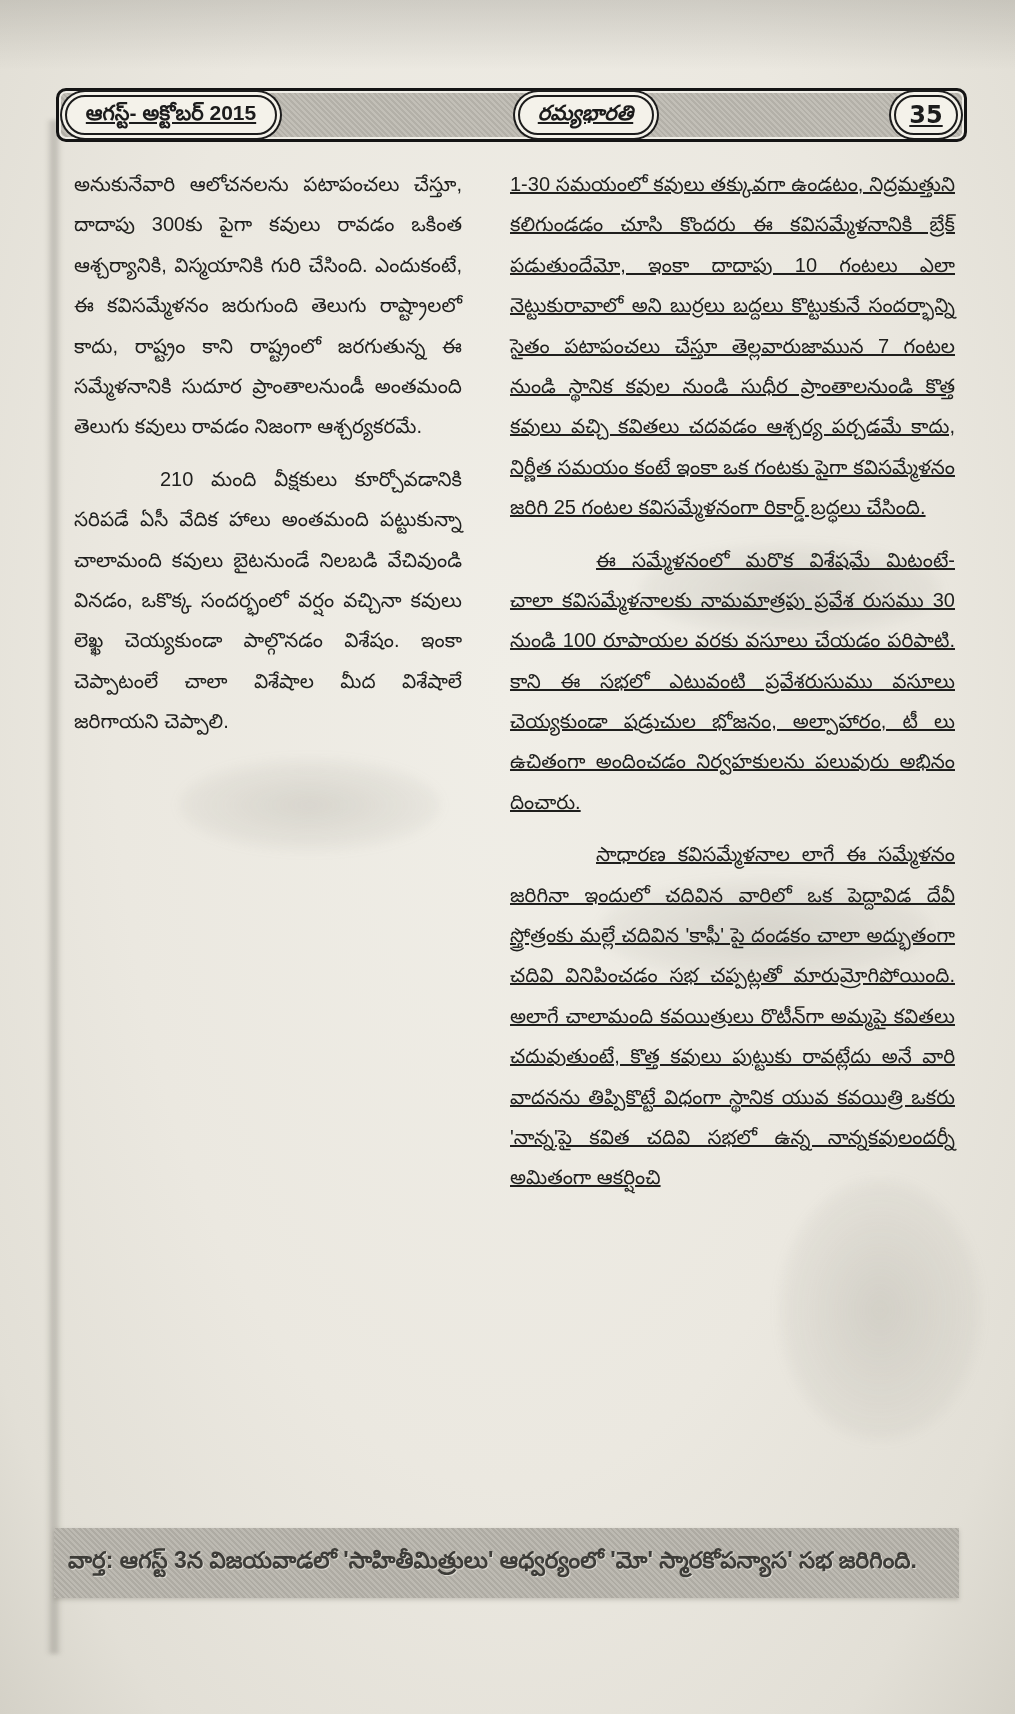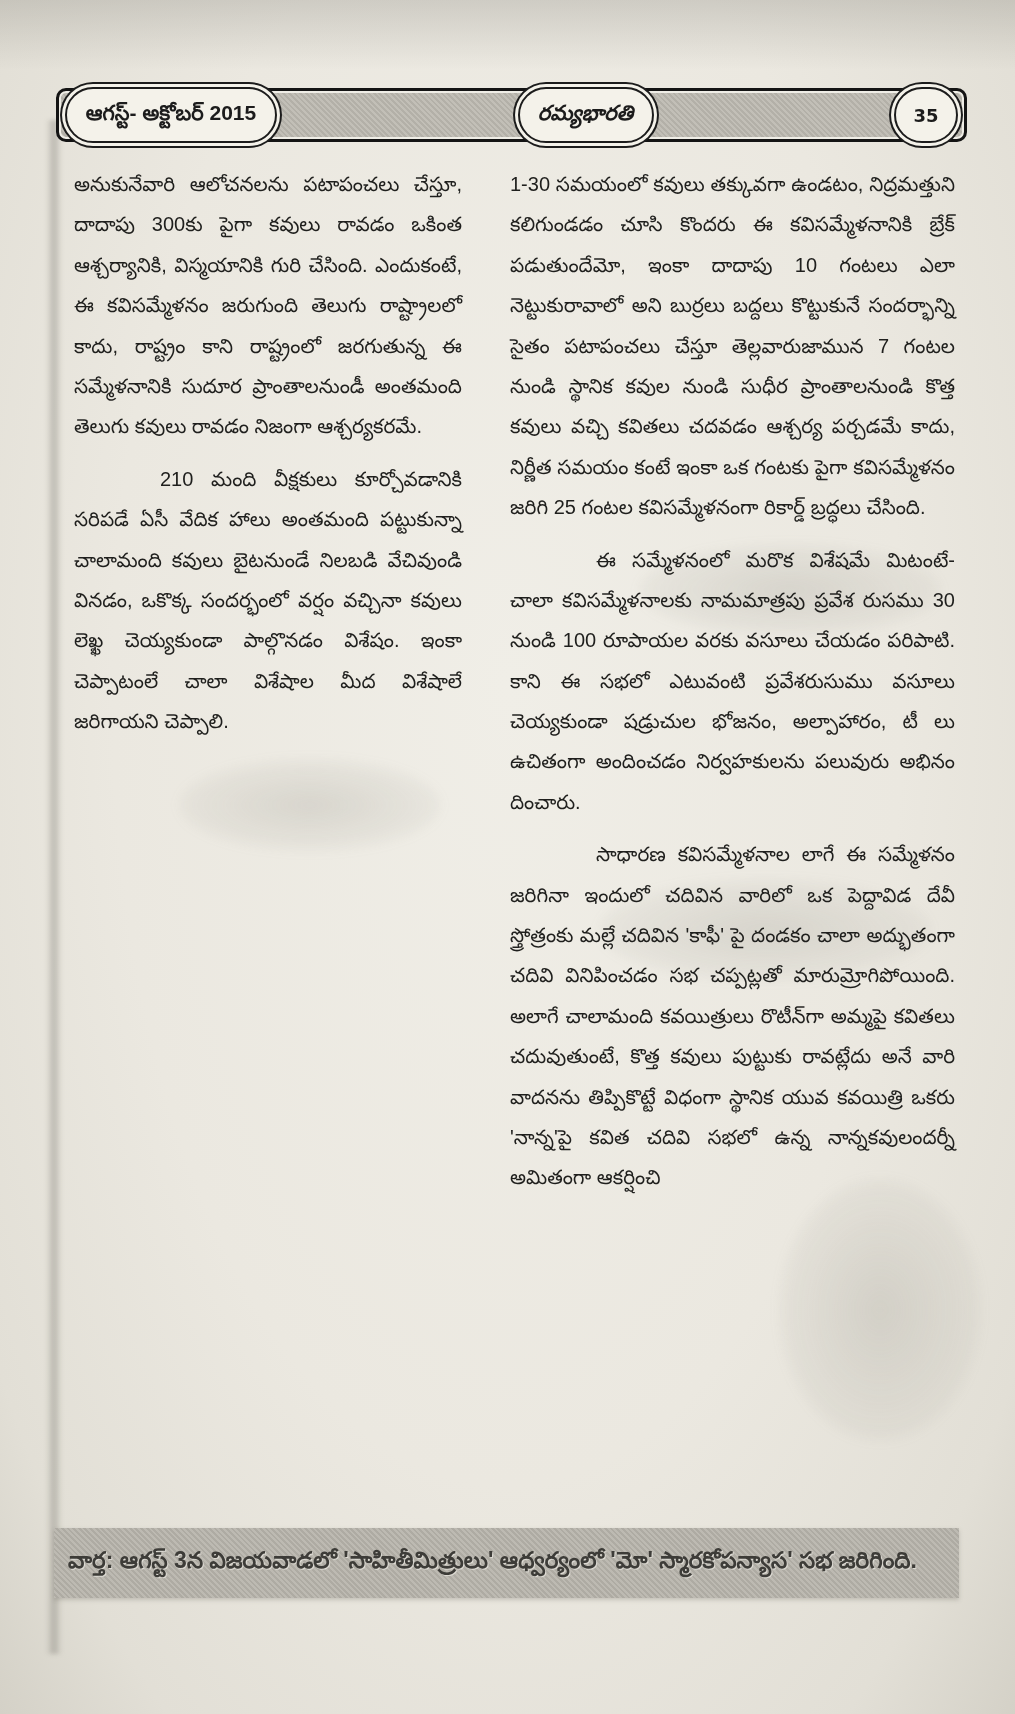--- a/index.html
+++ b/index.html
@@ -48,36 +48,37 @@
     padding: 0 6px;
   }
   .pill {
     box-sizing: border-box;
     background: #f4f2ea;
     border: 2px solid #1c1c1c;
     border-radius: 999px;
     box-shadow: 0 0 0 3px #f4f2ea, 0 0 0 5px #1c1c1c;
     color: #1c1c1c;
     display: flex; align-items: center; justify-content: center;
-    height: 56px;
+    height: 40px;
     white-space: nowrap;
+    text-decoration: underline;
   }
   .pill.issue { min-width: 212px; padding: 0 16px; font-size: 21px; font-weight: bold; }
   .pill.title { min-width: 136px; padding: 0 14px; font-size: 21px; font-weight: bold; font-style: italic; }
-  .pill.pageno { min-width: 64px; padding: 0 0; font-size: 18px; font-weight: bold; font-family: "DejaVu Sans", sans-serif; }
+  .pill.pageno { min-width: 64px; padding: 0 0; font-size: 24px; font-weight: bold; font-family: "DejaVu Sans", sans-serif; }
 
   
   .content {
     position: absolute; left: 62px; right: 48px; top: 152px; bottom: 206px;
     display: flex; gap: 24px;
     color: #1f1f1d;
   }
   .col { font-size: 20px; line-height: 2.02; text-align: justify; }
   .col.left  { width: 412px; flex: none; }
-  .col.right { flex: 1; }
+  .col.right { flex: 1; text-decoration: underline; }
   .col p { margin: 12px; }
   .col p.indent { text-indent: 86px; }
 
   
   .news-bar {
     position: absolute; left: 54px; top: 1528px; width: 905px; height: 70px;
     box-sizing: border-box;
     background:
       repeating-linear-gradient(45deg, #bdbab2 0 2px, #aeaba3 2px 4px);
     display: flex; align-items: center;

